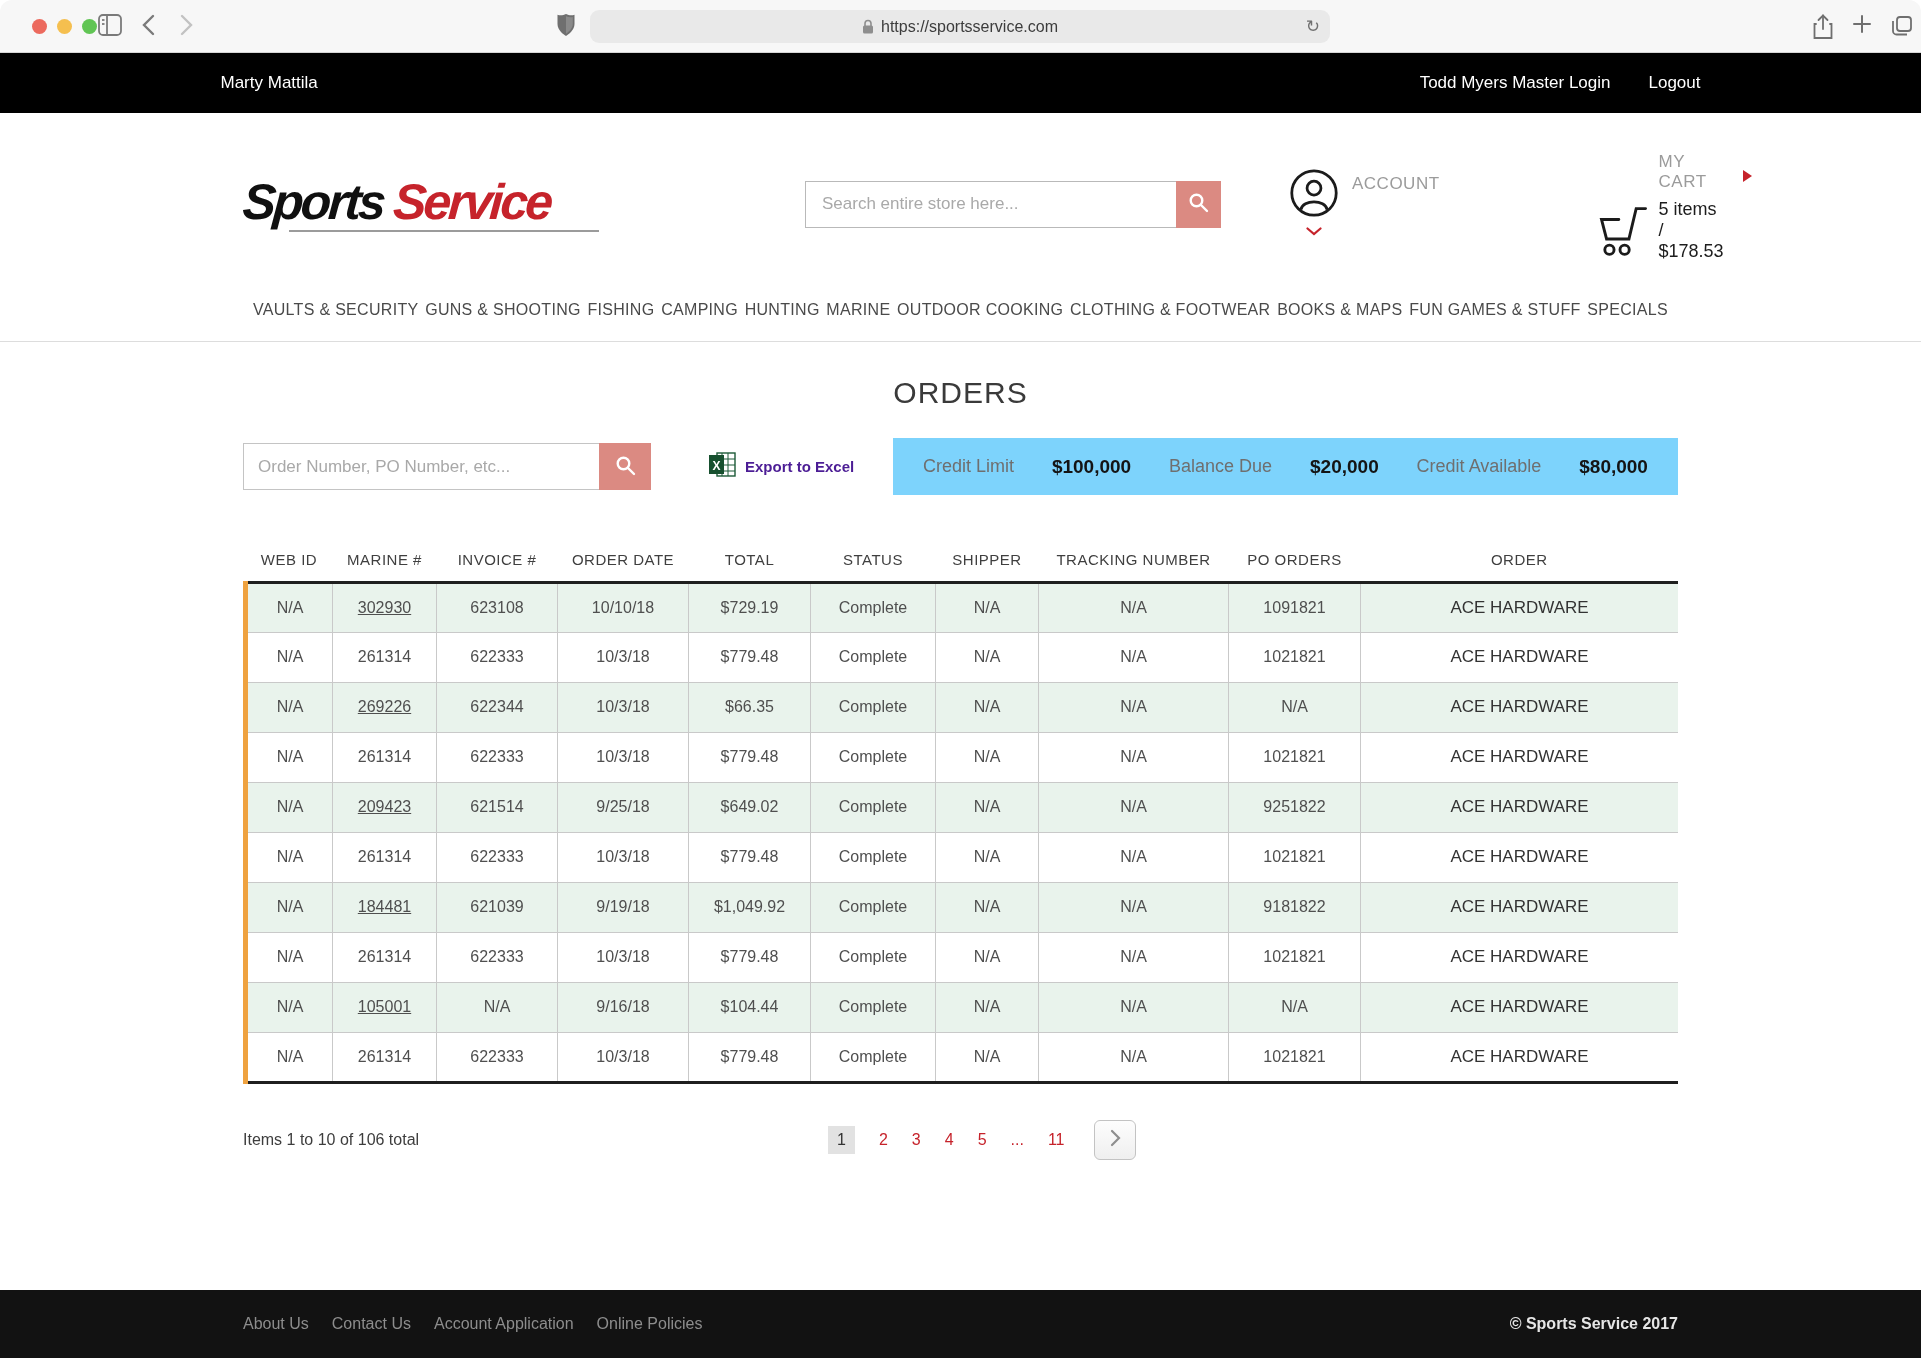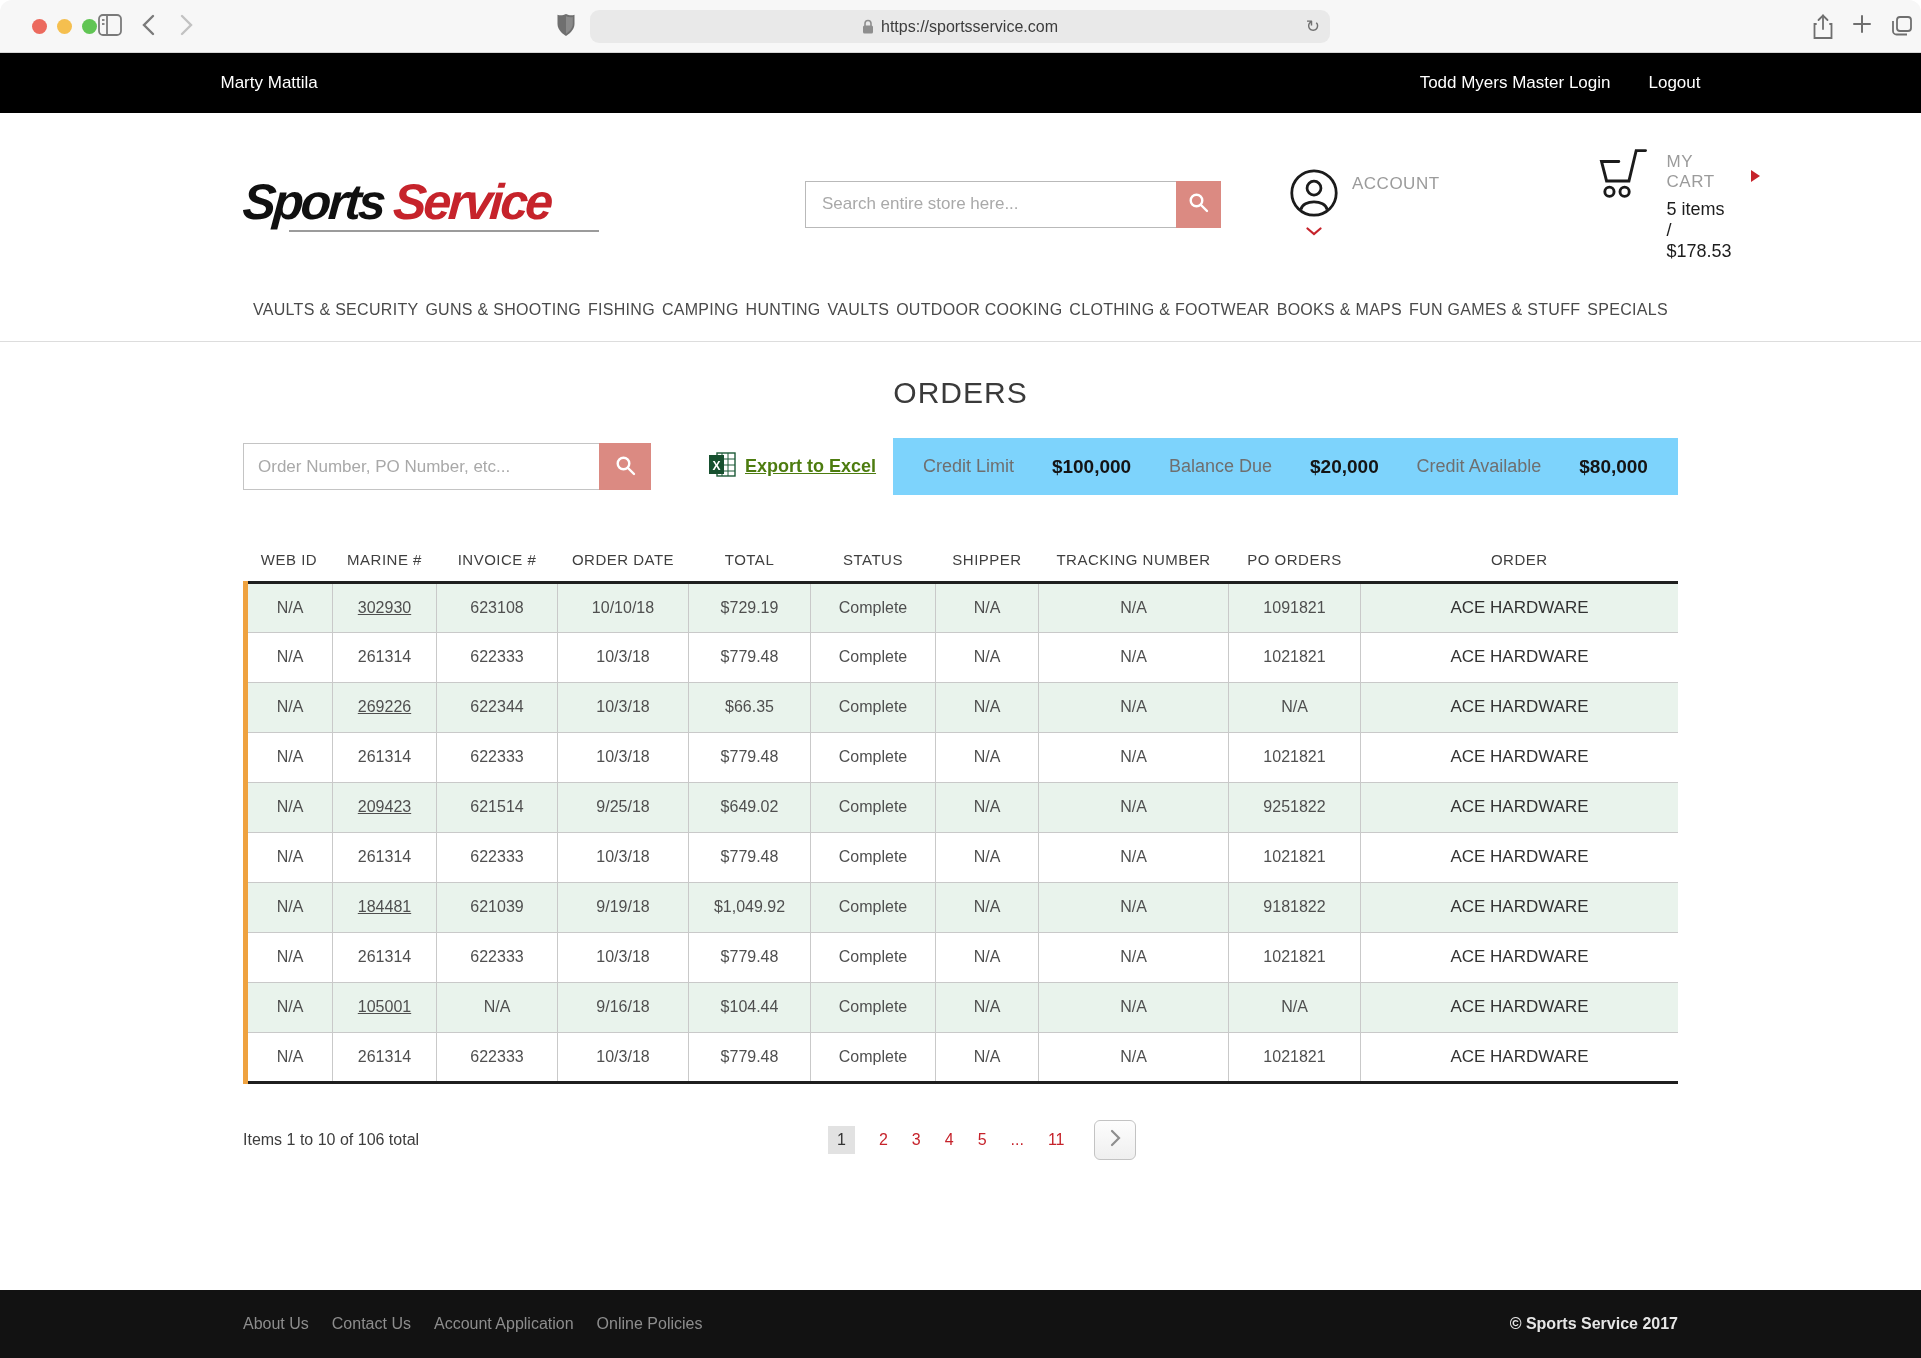--- a/index.html
+++ b/index.html
@@ -64,21 +64,21 @@
     font-family:"Liberation Sans", sans-serif;
   }
   .hdr-search input::placeholder, .orders-search input::placeholder { color:#a9a9a9; }
   .btn-search {
     width:45px; height:47px; background:#db8a82; border:none; cursor:pointer;
     display:flex; align-items:center; justify-content:center;
   }
   .hdr-account { margin-left:68px; display:flex; align-items:flex-start; gap:13px; cursor:pointer; }
   .acct-icon-wrap { display:flex; flex-direction:column; align-items:center; }
   .acct-label, .cart-label { color:#9b9b9b; font-size:17px; letter-spacing:.5px; margin-top:6px; }
-  .hdr-cart { margin-left:155px; display:flex; gap:20px; cursor:pointer; position:relative; }
+  .hdr-cart { margin-left:155px; display:flex; gap:12px; cursor:pointer; position:relative;align-items:flex-end; }
   .cart-text .cart-sum { color:#1d1d1d; font-size:18px; margin-top:7px; }
   .cart-arrow {
     position:absolute; right:-28px; top:24px;
     width:0; height:0; border-left:9px solid #c6232b;
     border-top:6px solid transparent; border-bottom:6px solid transparent;
   }
   
   .main-nav {
     border-bottom:1px solid #ddd; flex:0 0 auto;
   }
@@ -94,21 +94,21 @@
                 letter-spacing:1px; margin-top:34px; }
   .toolbar { display:flex; align-items:center; margin-top:28px; }
   .orders-search { display:flex; }
   .orders-search input {
     width:356px; height:47px; border:1px solid #c4c4c4; border-right:none;
     font-size:17px; padding:0 14px; color:#444; outline:none;
     font-family:"Liberation Sans", sans-serif;
   }
   .orders-search .btn-search { width:52px; }
   .export { display:flex; align-items:center; gap:9px; margin-left:58px; cursor:pointer; }
-  .export .lbl { font-size:18px; color:#4d7c0f; text-decoration:underline; font-weight:bold; }
+  .export .lbl { font-size:15px; color:#4c1d95; font-weight:bold; }
   .credit-panel {
     margin-left:auto; width:785px; height:57px; background:#7dd3fc;
     display:flex; align-items:center; justify-content:space-between; padding:0 30px;
   }
   .credit-panel .clabel { color:#6f6f6f; font-size:18px; }
   .credit-panel .cvalue { color:#141414; font-size:19px; font-weight:bold; }
   
   table.orders { width:100%; border-collapse:collapse; table-layout:fixed; margin-top:44px; }
   table.orders thead th {
     font-size:15px; color:#3f3f3f; font-weight:400; letter-spacing:.5px;
@@ -277,21 +277,21 @@
   </div>
 </div>
 
 <div class="main-nav">
   <div class="inner">
       <div class="nav-item">VAULTS &amp; SECURITY</div>
       <div class="nav-item">GUNS &amp; SHOOTING</div>
       <div class="nav-item">FISHING</div>
       <div class="nav-item">CAMPING</div>
       <div class="nav-item">HUNTING</div>
-      <div class="nav-item">VAULTS</div>
+      <div class="nav-item">MARINE</div>
       <div class="nav-item">OUTDOOR COOKING</div>
       <div class="nav-item">CLOTHING &amp; FOOTWEAR</div>
       <div class="nav-item">BOOKS &amp; MAPS</div>
       <div class="nav-item">FUN GAMES &amp; STUFF</div>
       <div class="nav-item">SPECIALS</div>
     </div>
 </div>
 
 <div class="main">
   <div class="container">

